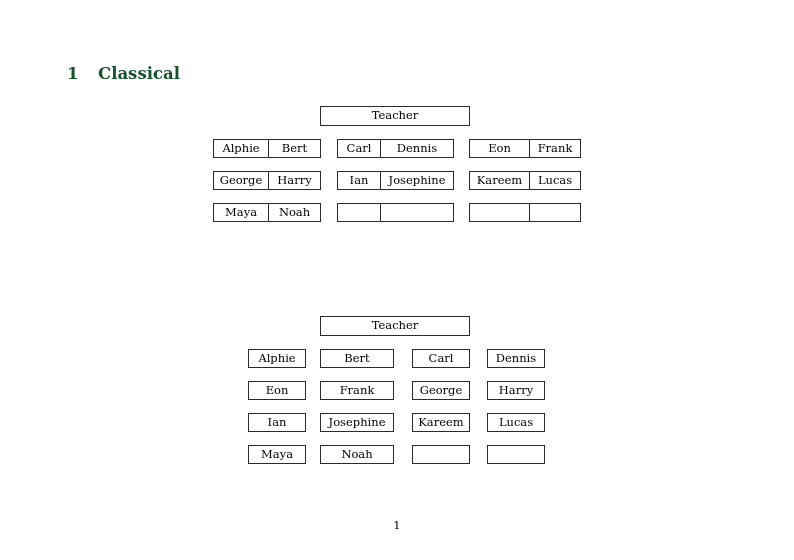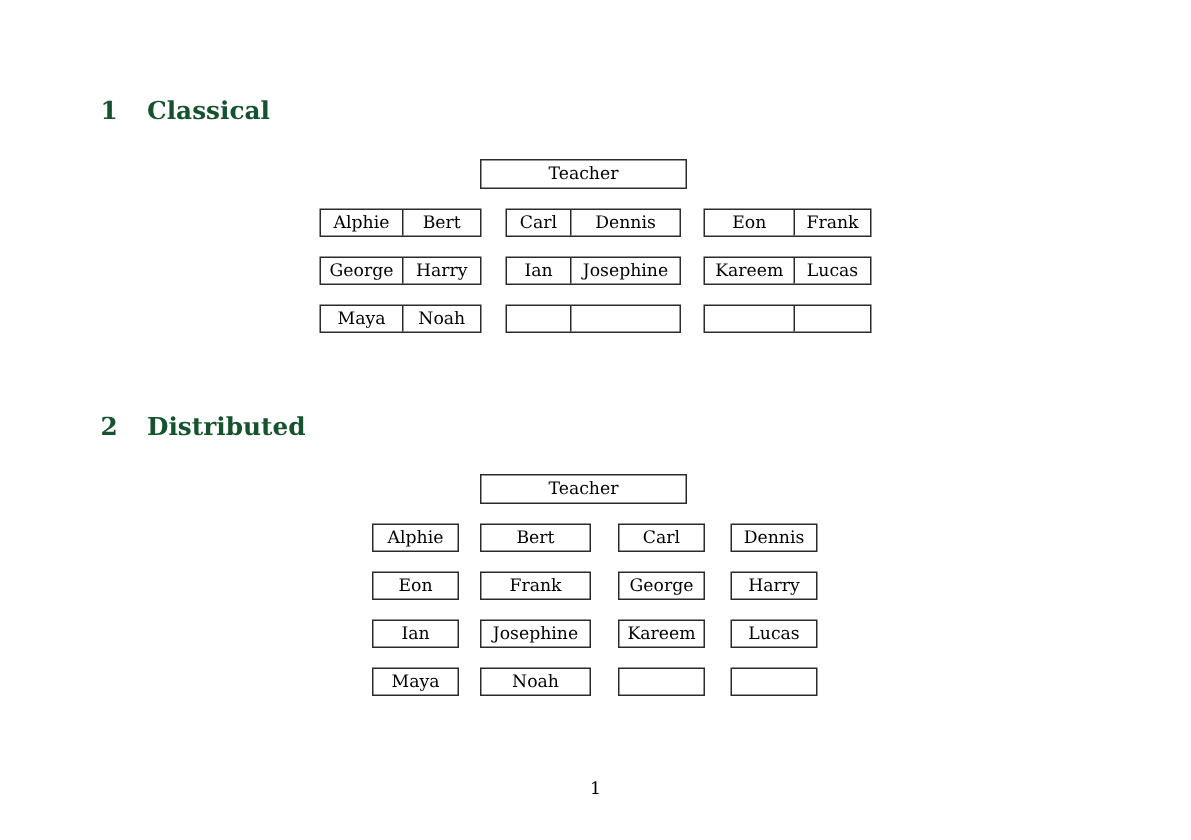--- a/index.html
+++ b/index.html
@@ -49,21 +49,21 @@
     justify-content: center;
     font-size: 11.5px;
     line-height: 1;
     white-space: nowrap;
     overflow: hidden;
   }
 
   
   .teacher-box {
     left: 320px;
-    width: 138px;
+    width: 150px;
     height: 20px;
   }
   .teacher-1 { top: 106px; }
   .teacher-2 { top: 316px; }
 
   
   .pair-row {
     position: absolute;
     box-sizing: border-box;
     border: 1px solid #2b2b2b;
@@ -168,23 +168,20 @@
   </div>
   <div class="pair-row grp-c s1-r1">
     <div class="cell first">Kareem</div>
     <div class="cell second">Lucas</div>
   </div>
   <div class="pair-row grp-c s1-r2">
     <div class="cell first"></div>
     <div class="cell second"></div>
   </div>
 
-  <div class="section-heading heading-2">
-    <span class="sec-num">2</span><span>Distributed</span>
-  </div>
 
   <div class="box teacher-box teacher-2">Teacher</div>
 
   <div class="box d-c0 s2-r0">Alphie</div>
   <div class="box d-c1 s2-r0">Bert</div>
   <div class="box d-c2 s2-r0">Carl</div>
   <div class="box d-c3 s2-r0">Dennis</div>
 
   <div class="box d-c0 s2-r1">Eon</div>
   <div class="box d-c1 s2-r1">Frank</div>

